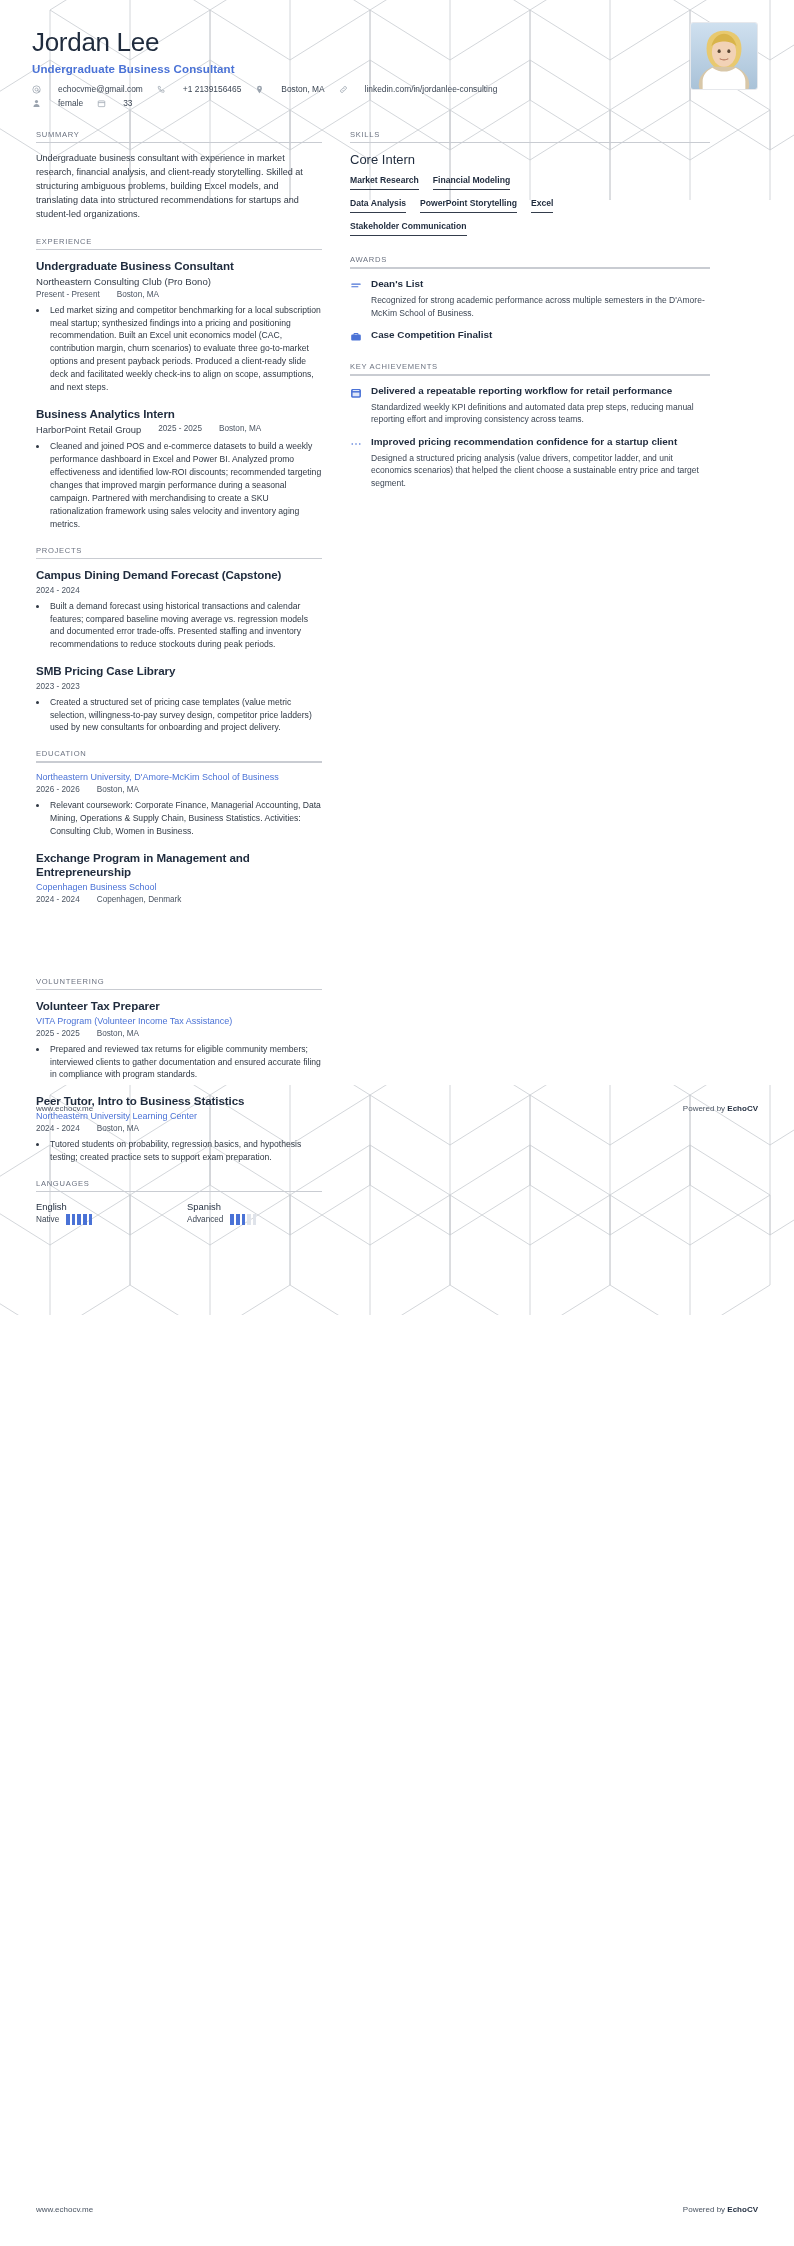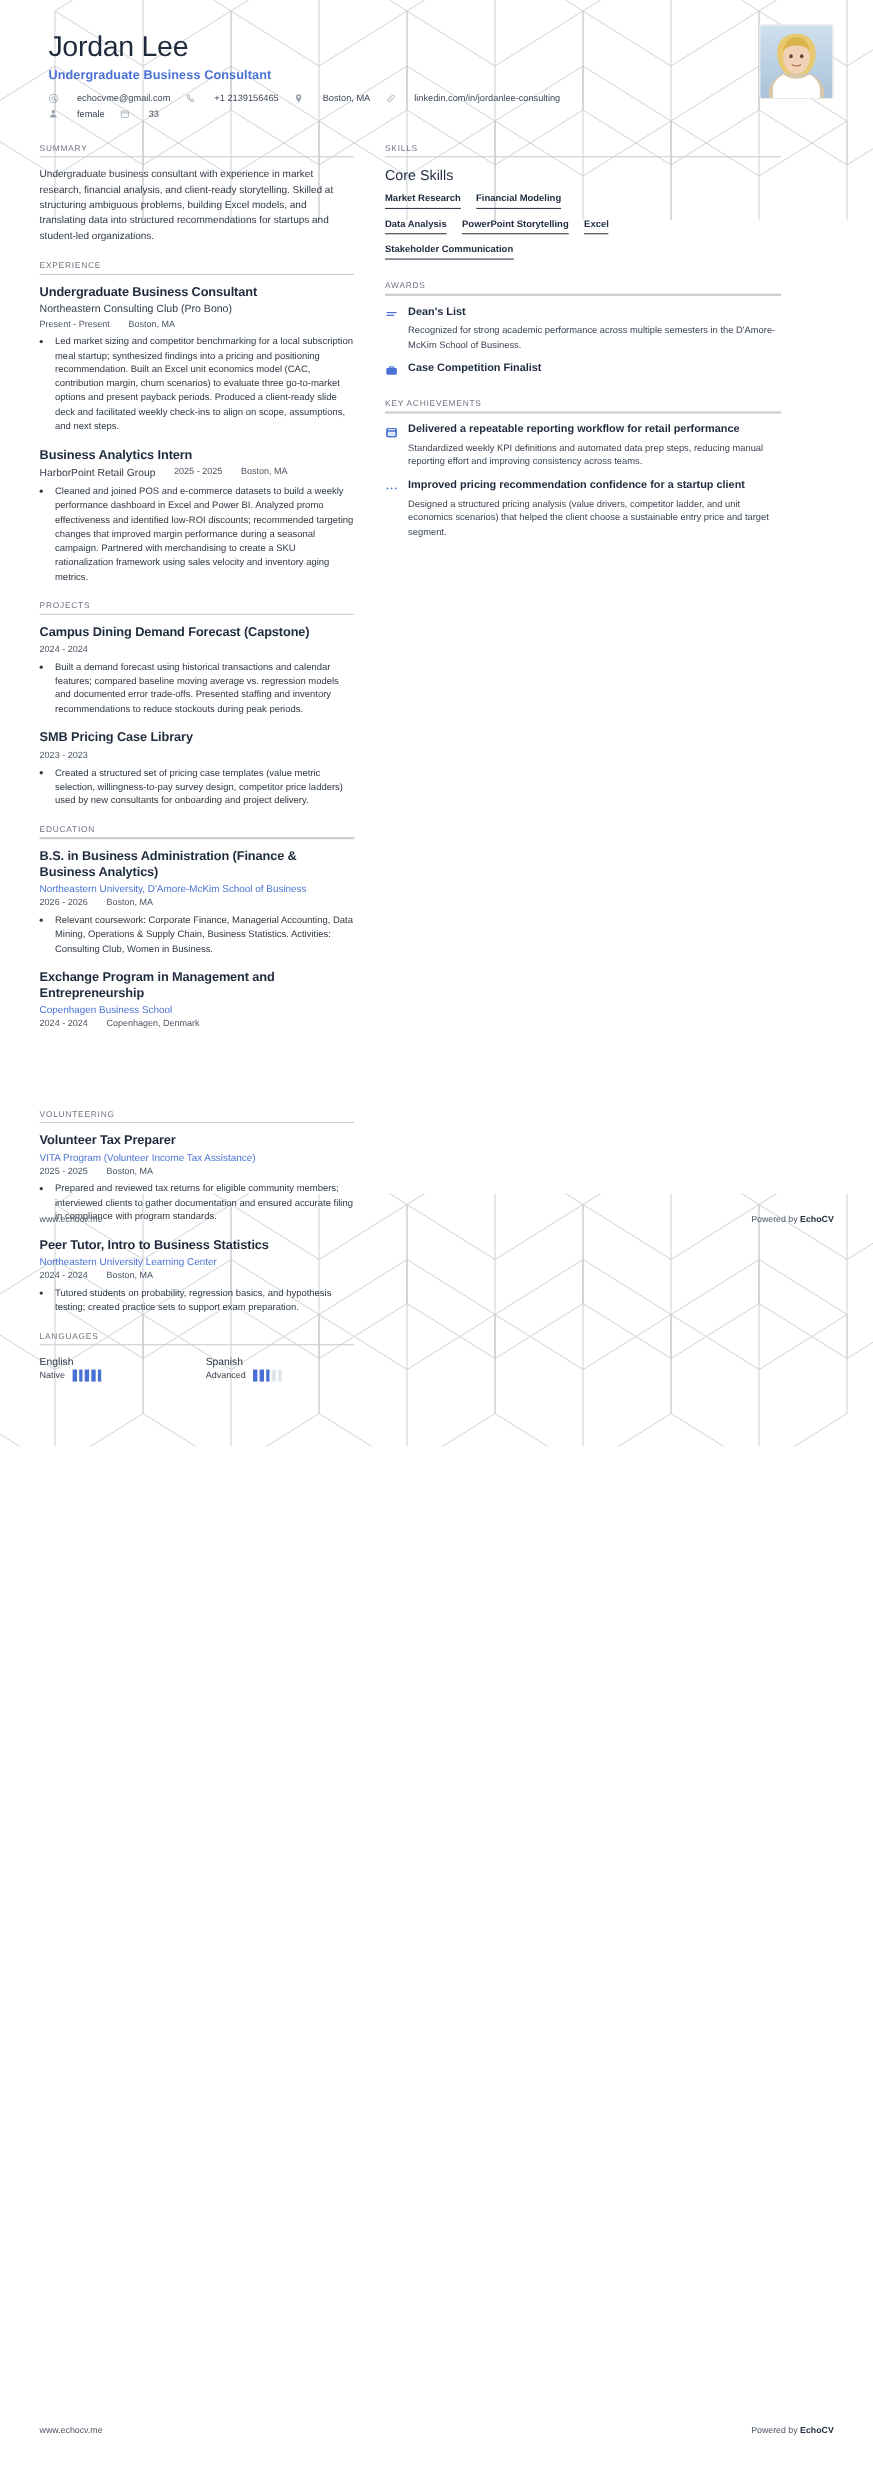--- a/index.html
+++ b/index.html
@@ -23,21 +23,21 @@
     opacity: 1;
     z-index: 0;
   }
   .wm-top { top: 0; left: 0; width: 794px; height: 200px; }
   .wm-mid { top: 1085px; left: 0; width: 794px; height: 230px; }
 
   
   .header {
     position: relative;
     z-index: 2;
-    padding: 28px 36px 0 44px;
+    padding: 28px 36px 0 32px;
   }
   .name {
     font-size: 26px;
     font-weight: 400;
     letter-spacing: -0.3px;
     color: #1f2b3d;
     line-height: 1.15;
   }
   .headline {
     margin-top: 5px;
@@ -406,21 +406,20 @@
             <li>Created a structured set of pricing case templates (value metric selection, willingness-to-pay survey design, competitor price ladders) used by new consultants for onboarding and project delivery.</li>
           </ul>
         </div>
       </div>
 
       <div class="section">
         <div class="sec-label">EDUCATION</div>
         <div class="sec-rule"></div>
 
         <div class="entry">
-          <div class="entry-title">B.S. in Business Administration (Finance &amp; Business Analytics)</div>
           <div class="entry-org link" style="font-size:9px;">Northeastern University, D'Amore-McKim School of Business</div>
           <div class="entry-meta">
             <span>2026 - 2026</span>
             <span>Boston, MA</span>
           </div>
           <ul class="bullets">
             <li>Relevant coursework: Corporate Finance, Managerial Accounting, Data Mining, Operations &amp; Supply Chain, Business Statistics. Activities: Consulting Club, Women in Business.</li>
           </ul>
         </div>
 
@@ -501,21 +500,21 @@
 
         </div>
       </div>
     </div>
 
     <div class="col-right">
 
       <div class="section">
         <div class="sec-label">SKILLS</div>
         <div class="sec-rule"></div>
-        <div class="core-skills-title">Core Skills</div>
+        <div class="core-skills-title">Core Intern</div>
         <div class="skill-rows">
           <div class="skill-row">
             <span class="skill-tag">Market Research</span>
             <span class="skill-tag">Financial Modeling</span>
           </div>
           <div class="skill-row">
             <span class="skill-tag">Data Analysis</span>
             <span class="skill-tag">PowerPoint Storytelling</span>
             <span class="skill-tag">Excel</span>
           </div>

